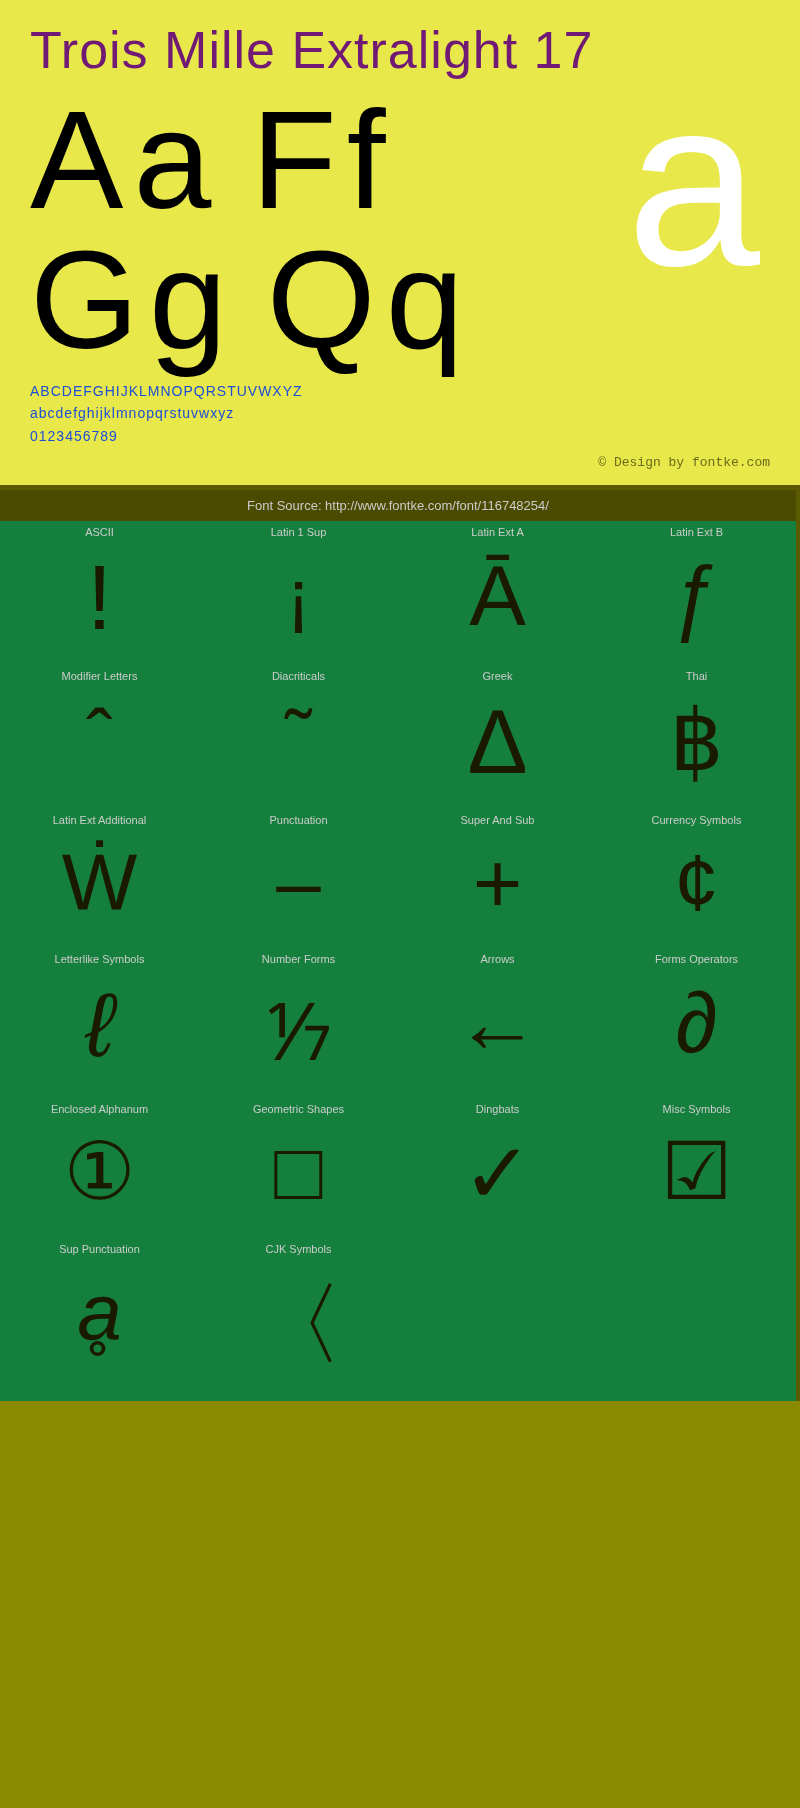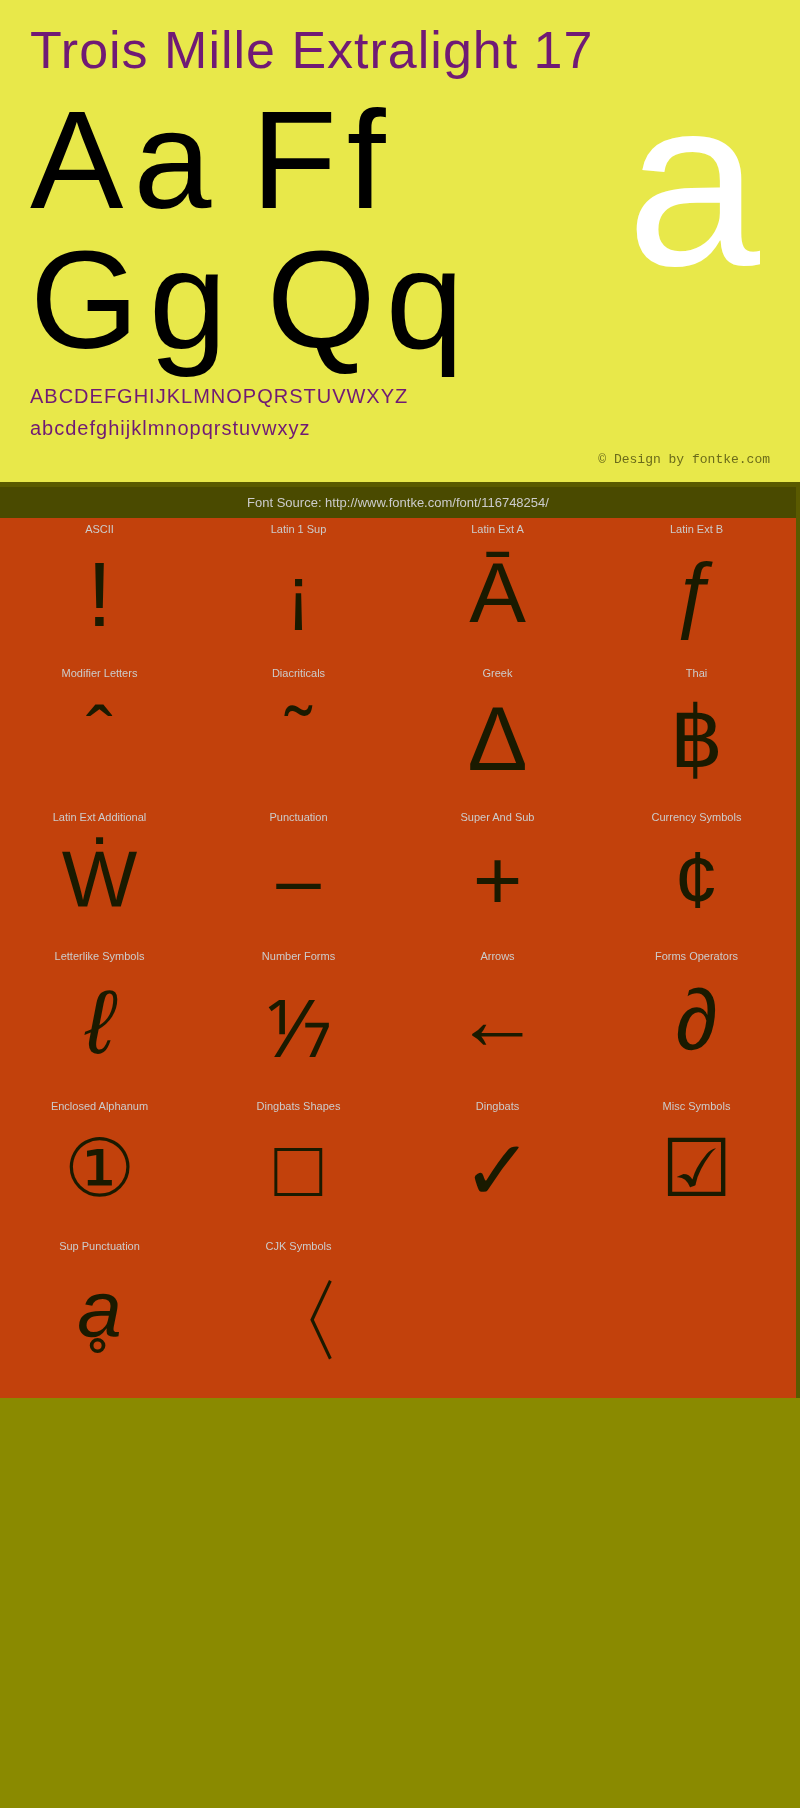--- a/index.html
+++ b/index.html
@@ -58,23 +58,23 @@
       position: absolute;
       right: 10px;
       top: -10px;
     }
 
     .alphabet-section {
       margin-top: 10px;
     }
 
     .alphabet-line {
-      font-size: 20px;
+      font-size: 14px;
       font-weight: 400;
-      color: #701a75;
+      color: #1d4ed8;
       letter-spacing: 1px;
       line-height: 1.6;
       font-family: Arial, Helvetica, sans-serif;
     }
 
     .credit-line {
       text-align: right;
       font-size: 13px;
       color: #6b6b1a;
       margin-top: 8px;
@@ -92,21 +92,21 @@
       font-size: 13px;
       color: #ccc;
       padding: 8px;
       background: #4a4a00;
     }
 
     
     .glyph-grid {
       display: grid;
       grid-template-columns: repeat(4, 1fr);
-      background: #c2410c;
+      background: #15803d;
     }
 
     .glyph-item {
       display: flex;
       flex-direction: column;
       align-items: center;
       padding: 5px 5px 15px 5px;
     }
 
     .g-label {
@@ -146,20 +146,21 @@
         <span class="big-letter">Gg</span>
         <span class="big-letter">Qq</span>
       </div>
     </div>
     <div class="big-letter-white">a</div>
   </div>
 
   <div class="alphabet-section">
     <div class="alphabet-line">ABCDEFGHIJKLMNOPQRSTUVWXYZ</div>
     <div class="alphabet-line">abcdefghijklmnopqrstuvwxyz</div>
+    <div class="alphabet-line">0123456789</div>
   </div>
 
   <div class="credit-line">© Design by fontke.com</div>
 </div>
 
 <div class="dark-section">
   <div class="font-source">Font Source: http://www.fontke.com/font/116748254/</div>
 
   <div class="glyph-grid">
 
@@ -229,21 +230,21 @@
     <div class="glyph-item">
       <div class="g-label">Forms Operators</div>
       <div class="g-symbol" style="font-size:85px;">∂</div>
     </div>
 
     <div class="glyph-item">
       <div class="g-label">Enclosed Alphanum</div>
       <div class="g-symbol" style="font-size:80px;">①</div>
     </div>
     <div class="glyph-item">
-      <div class="g-label">Dingbats Shapes</div>
+      <div class="g-label">Geometric Shapes</div>
       <div class="g-symbol" style="font-size:80px;">□</div>
     </div>
     <div class="glyph-item">
       <div class="g-label">Dingbats</div>
       <div class="g-symbol" style="font-size:85px;">✓</div>
     </div>
     <div class="glyph-item">
       <div class="g-label">Misc Symbols</div>
       <div class="g-symbol" style="font-size:80px;">☑</div>
     </div>

